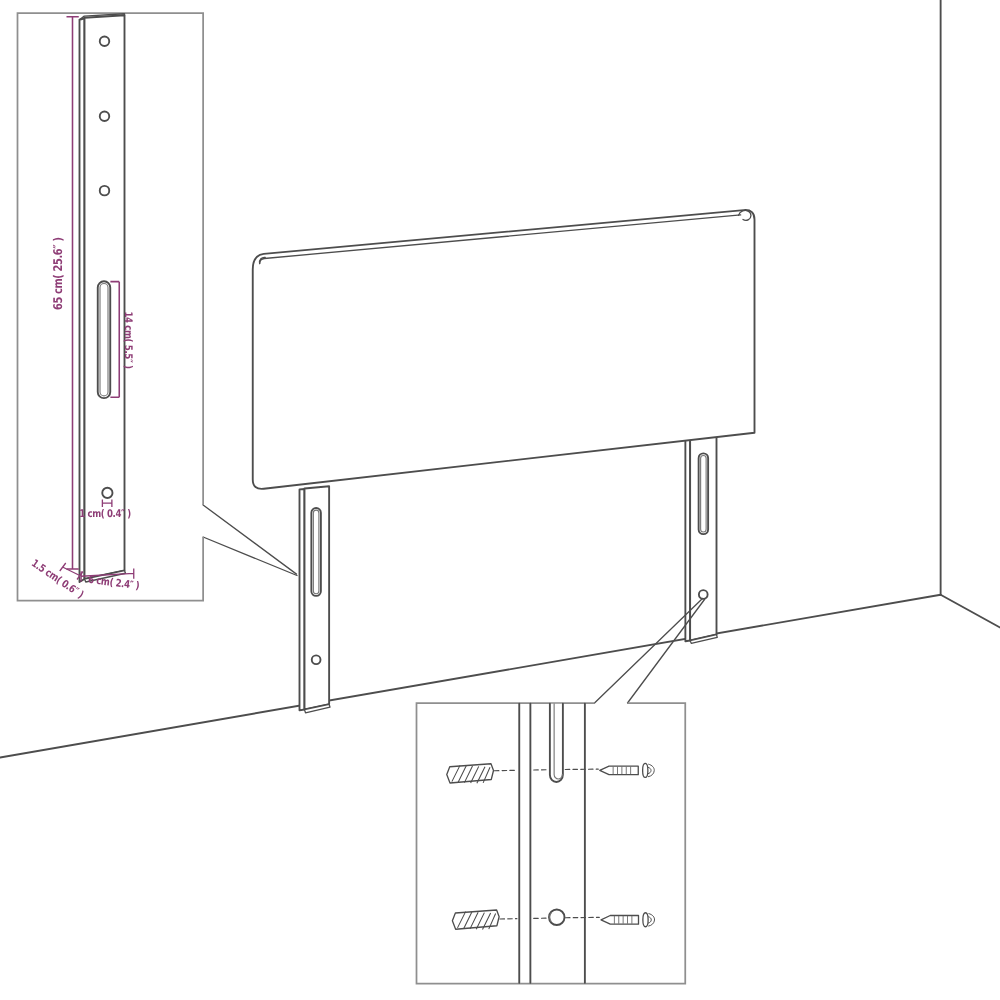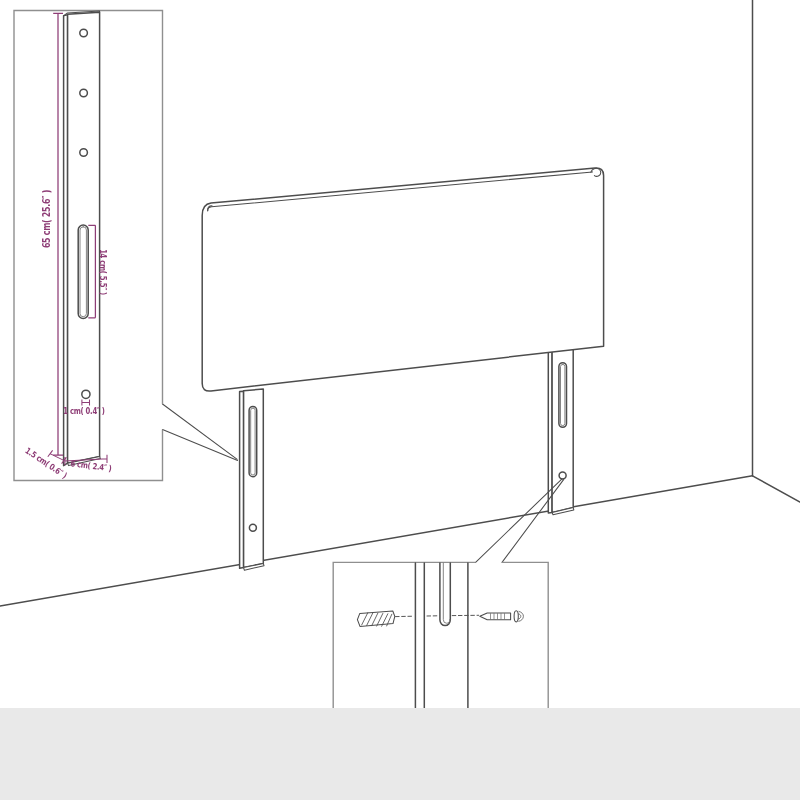--- a/index.html
+++ b/index.html
@@ -3,21 +3,21 @@
 <meta charset="utf-8">
 <style>
   :root{
     --line:#4d4d4d;
     --box:#8f8f8f;
     --accent:#8e3d76;
     --bg:#ffffff;
   }
   html,body{margin:0;padding:0;background:#e9e9e9;}
   .stage{
-    position:relative;width:800px;height:708px;background:var(--bg);
+    position:relative;width:800px;height:800px;background:var(--bg);
     overflow:hidden;font-family:"DejaVu Sans",sans-serif;
   }
   .stage svg{position:absolute;left:0;top:0;}
   .ln{stroke:var(--line);fill:none;stroke-width:1.5;stroke-linecap:round;stroke-linejoin:round;}
   .lnthin{stroke:var(--line);fill:none;stroke-width:1.05;stroke-linecap:round;stroke-linejoin:round;}
   .soft{stroke:#777;fill:none;stroke-width:.9;stroke-linecap:round;}
   .fillw{fill:#fff;}
   .bx{stroke:var(--box);fill:none;stroke-width:1.4;stroke-linejoin:miter;}
   .acc{stroke:var(--accent);fill:none;stroke-width:1.25;stroke-linecap:butt;}
   .accthin{stroke:var(--accent);fill:none;stroke-width:1.05;stroke-linecap:butt;}

